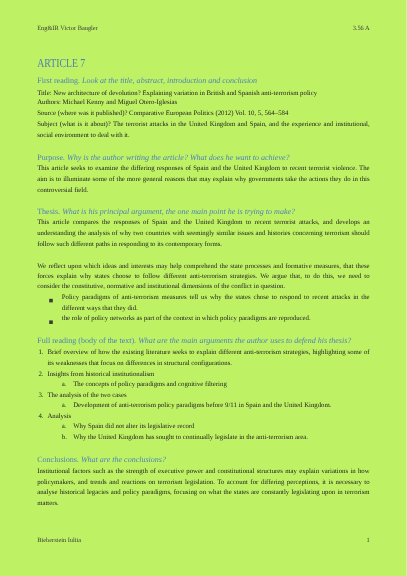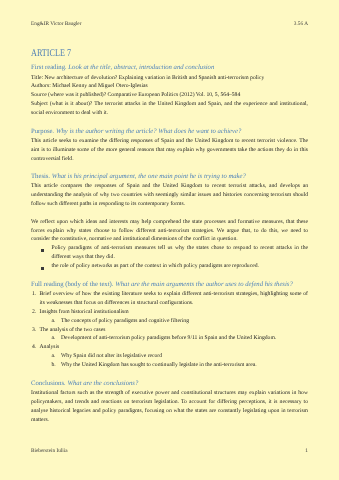--- a/index.html
+++ b/index.html
@@ -1,20 +1,20 @@
 <!DOCTYPE html>
 <html><head>
 <meta charset="utf-8">
 <title>Article worksheet</title>
 <style>
   html,body{margin:0;padding:0;}
   body{width:339px;height:480px;background:#ffffff;overflow:hidden;
        font-family:"Liberation Serif",serif;color:#232323;
        -webkit-font-smoothing:antialiased;text-rendering:geometricPrecision;}
-  .page{position:relative;width:339px;height:480px;box-sizing:border-box;background:#fef9c3;}
+  .page{position:relative;width:339px;height:480px;box-sizing:border-box;background:#bef264;}
   .hdr{position:absolute;left:31px;top:21px;width:277px;
        display:flex;justify-content:space-between;align-items:baseline;
        font-size:5.3px;line-height:7px;color:#3c3c3c;white-space:nowrap;}
   .content{position:absolute;left:31px;top:41px;width:277px;}
   h1.article{font-size:10.2px;font-weight:400;color:#4f7fb5;letter-spacing:0;
              transform:scaleX(0.80);transform-origin:0 50%;
              margin:0 0 3.3px 0;line-height:12px;padding-top:7px;}
   .sec{margin:0;}
   .sh{font-size:6.7px;color:#4e82ba;font-style:italic;line-height:9.2px;margin:0 0 1px 0;}
   .sh .lbl{font-style:normal;}

